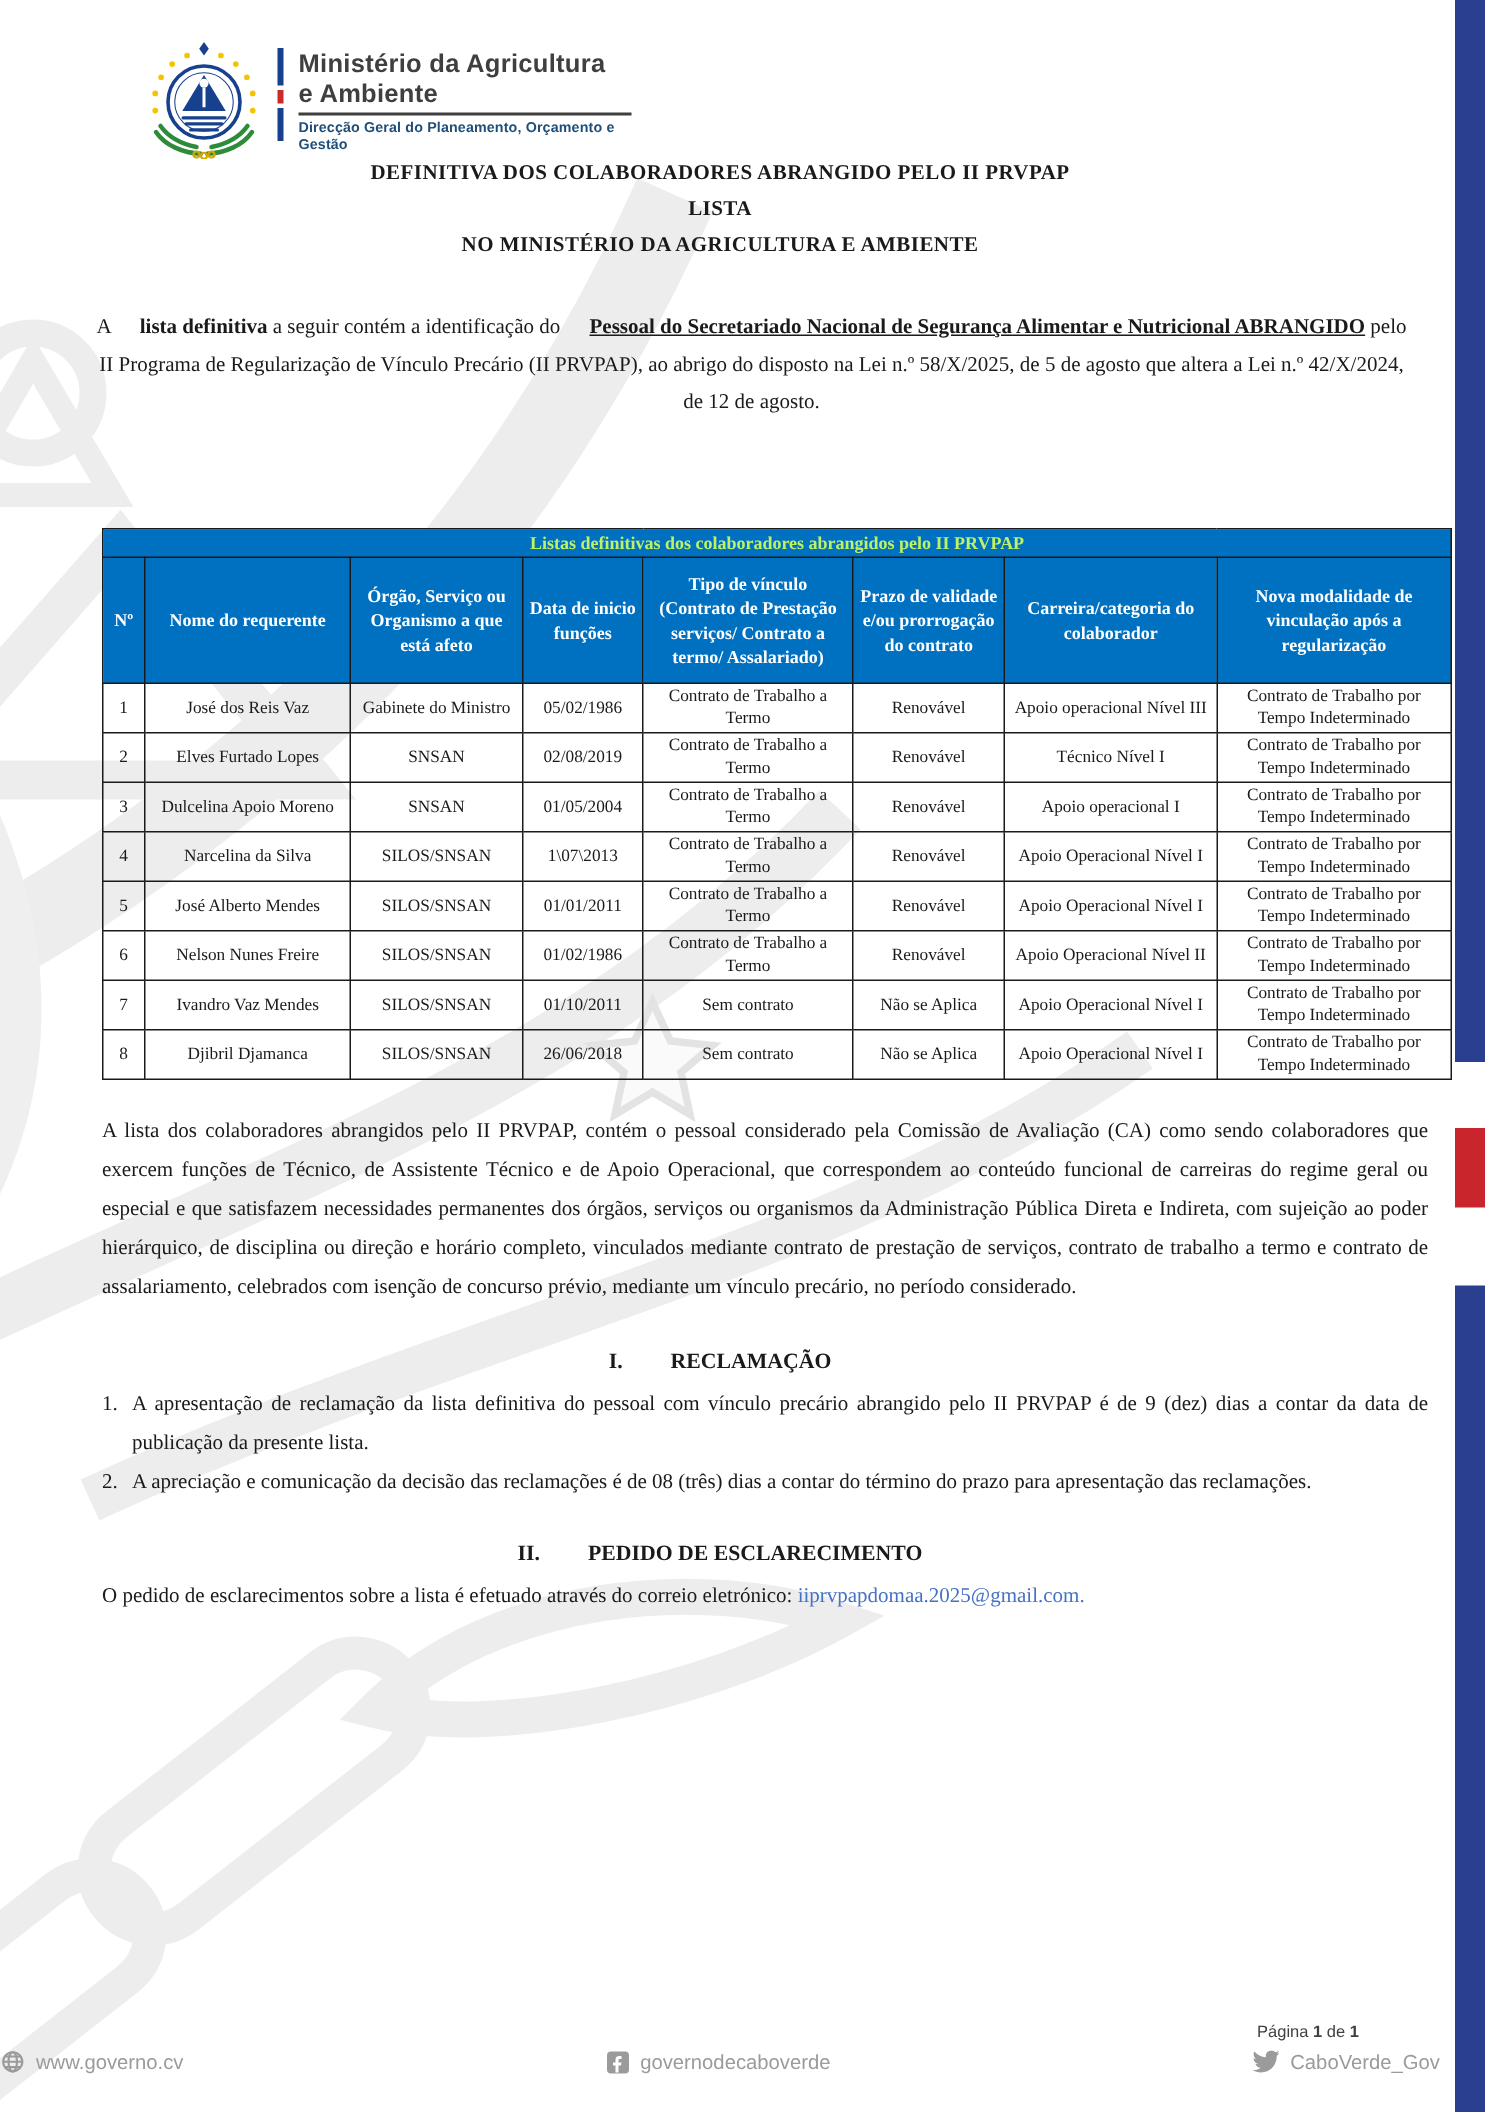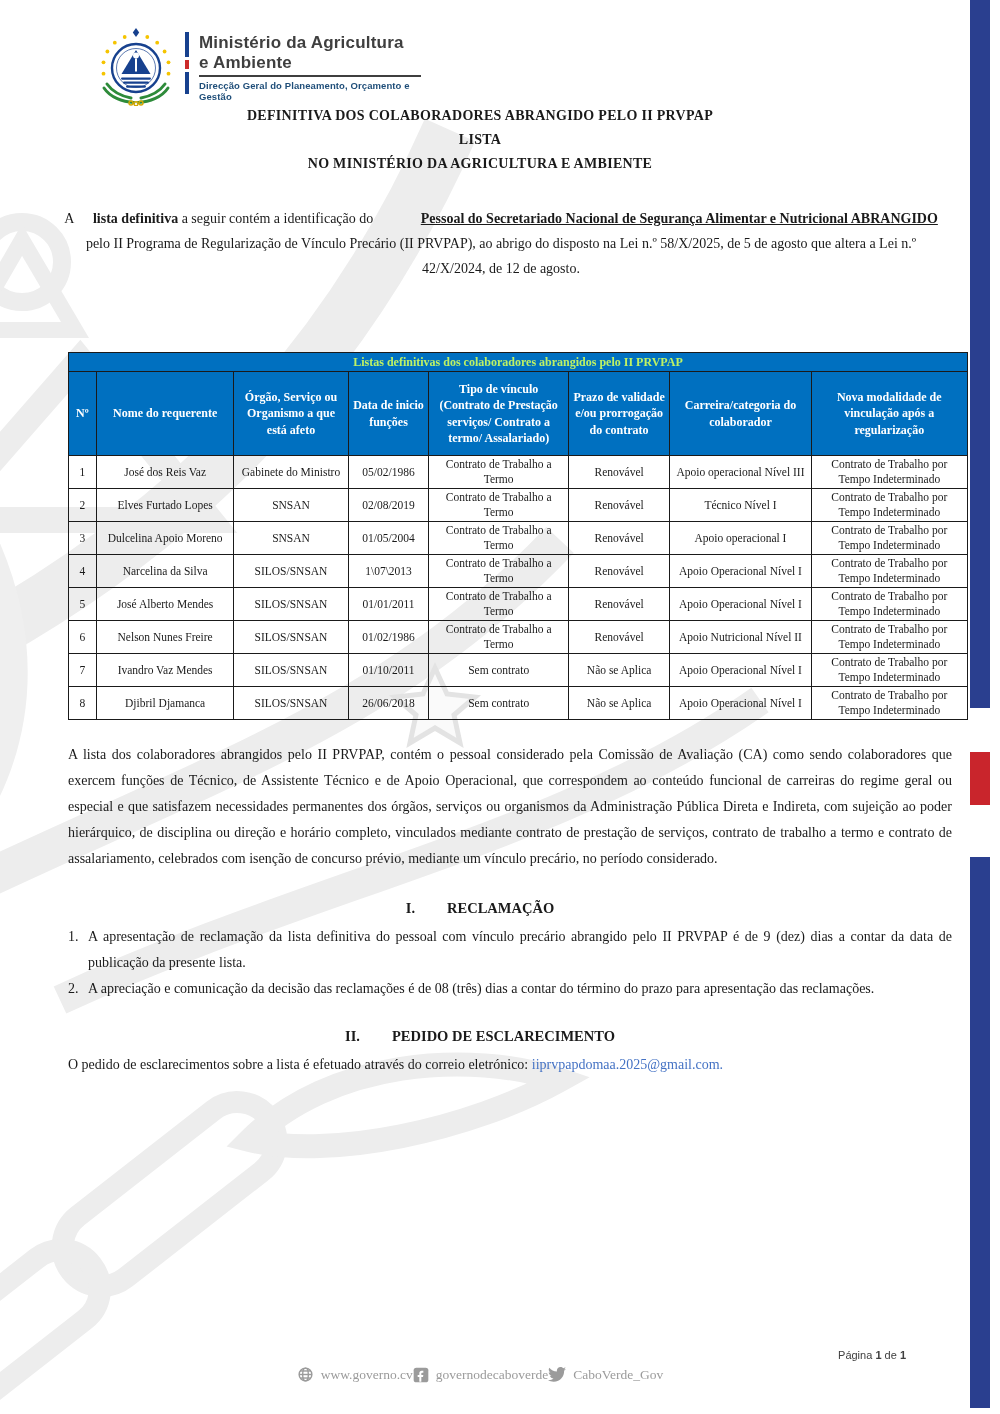--- a/index.html
+++ b/index.html
@@ -29,21 +29,21 @@
   .ministry { font-size:17px; font-weight:bold; color:#3f3f3f; line-height:20px; letter-spacing:.2px; }
   .ministry-underline { border-bottom:2px solid #3f3f3f; margin-top:2px; width:100%; }
   .department { margin-top:3px; font-size:9.5px; font-weight:bold; color:#1f4e79; letter-spacing:.1px; }
   
   .doc-title { position:absolute; top:104px; left:0; right:40px; text-align:center; z-index:2;
     font-weight:bold; font-size:14px; line-height:24px; letter-spacing:.3px; }
   
   .intro { position:absolute; top:206px; left:62px; width:878px; z-index:2;
     text-align:center; font-size:14px; line-height:25px; }
   .b { font-weight:bold;padding-left:16px; }
-  .u { text-decoration:underline;margin-left:28px; }
+  .u { text-decoration:underline; }
   
   .list-table { position:absolute; top:352px; left:68px; width:900px; z-index:2;
     border-collapse:collapse; table-layout:fixed; }
   .list-table td, .list-table th { border:1px solid #1a1a1a; text-align:center; vertical-align:middle; }
   .caption-row td { background:#0070c0; color:#bef264; font-weight:bold; font-size:12px; height:19px; padding:1px 2px; }
   .head-row th { background:#0070c0; color:#ffffff; font-weight:bold; font-size:12px;
     line-height:1.35; height:84px; padding:3px 4px; }
   .data-row td { font-size:11.5px; line-height:1.3; height:33px; padding:1px 4px; }
   
   .body-par { position:absolute; top:742px; left:68px; width:884px; z-index:2;
@@ -59,22 +59,22 @@
   .num-item .num { flex:0 0 20px; }
   .num-item .txt { flex:1; text-align:justify; }
   .email-par { position:absolute; top:1052px; left:68px; width:884px; z-index:2;
     font-size:14px; line-height:25px; }
   .email-link { color:#4472c4; text-decoration:none; cursor:pointer; }
   
   .page-num { position:absolute; top:1349px; left:0; width:906px; text-align:right; z-index:2;
     font-family:"Liberation Sans", sans-serif; font-size:11px; color:#404040; }
   .page-num .strong { font-weight:bold; }
   .social { position:absolute; top:1366px; left:0; right:40px; z-index:2;
-    display:flex; justify-content:center; align-items:center; 
-    font-family:Liberation Serif, serif; font-size:13.5px; color:#9b9b9b; }
+    display:flex; justify-content:space-between; align-items:center; 
+    font-family:Liberation Sans, sans-serif; font-size:13.5px; color:#9b9b9b; }
   .social-item { display:flex; align-items:center; gap:7px; cursor:pointer; }
   .social-item svg { display:block; }
 </style>
 </head>
 <body>
 
 <div class="page">
 
   <svg class="watermark" width="1000" height="1414" viewBox="0 0 1000 1414">
     <g fill="none" stroke="#ededed">
@@ -235,21 +235,21 @@
           <td>Apoio Operacional Nível I</td>
           <td>Contrato de Trabalho por Tempo Indeterminado</td>
     </tr>
     <tr class="data-row">
       <td>6</td>
           <td>Nelson Nunes Freire</td>
           <td>SILOS/SNSAN</td>
           <td>01/02/1986</td>
           <td>Contrato de Trabalho a Termo</td>
           <td>Renovável</td>
-          <td>Apoio Nutricional Nível II</td>
+          <td>Apoio Operacional Nível II</td>
           <td>Contrato de Trabalho por Tempo Indeterminado</td>
     </tr>
     <tr class="data-row">
       <td>7</td>
           <td>Ivandro Vaz Mendes</td>
           <td>SILOS/SNSAN</td>
           <td>01/10/2011</td>
           <td>Sem contrato</td>
           <td>Não se Aplica</td>
           <td>Apoio Operacional Nível I</td>

